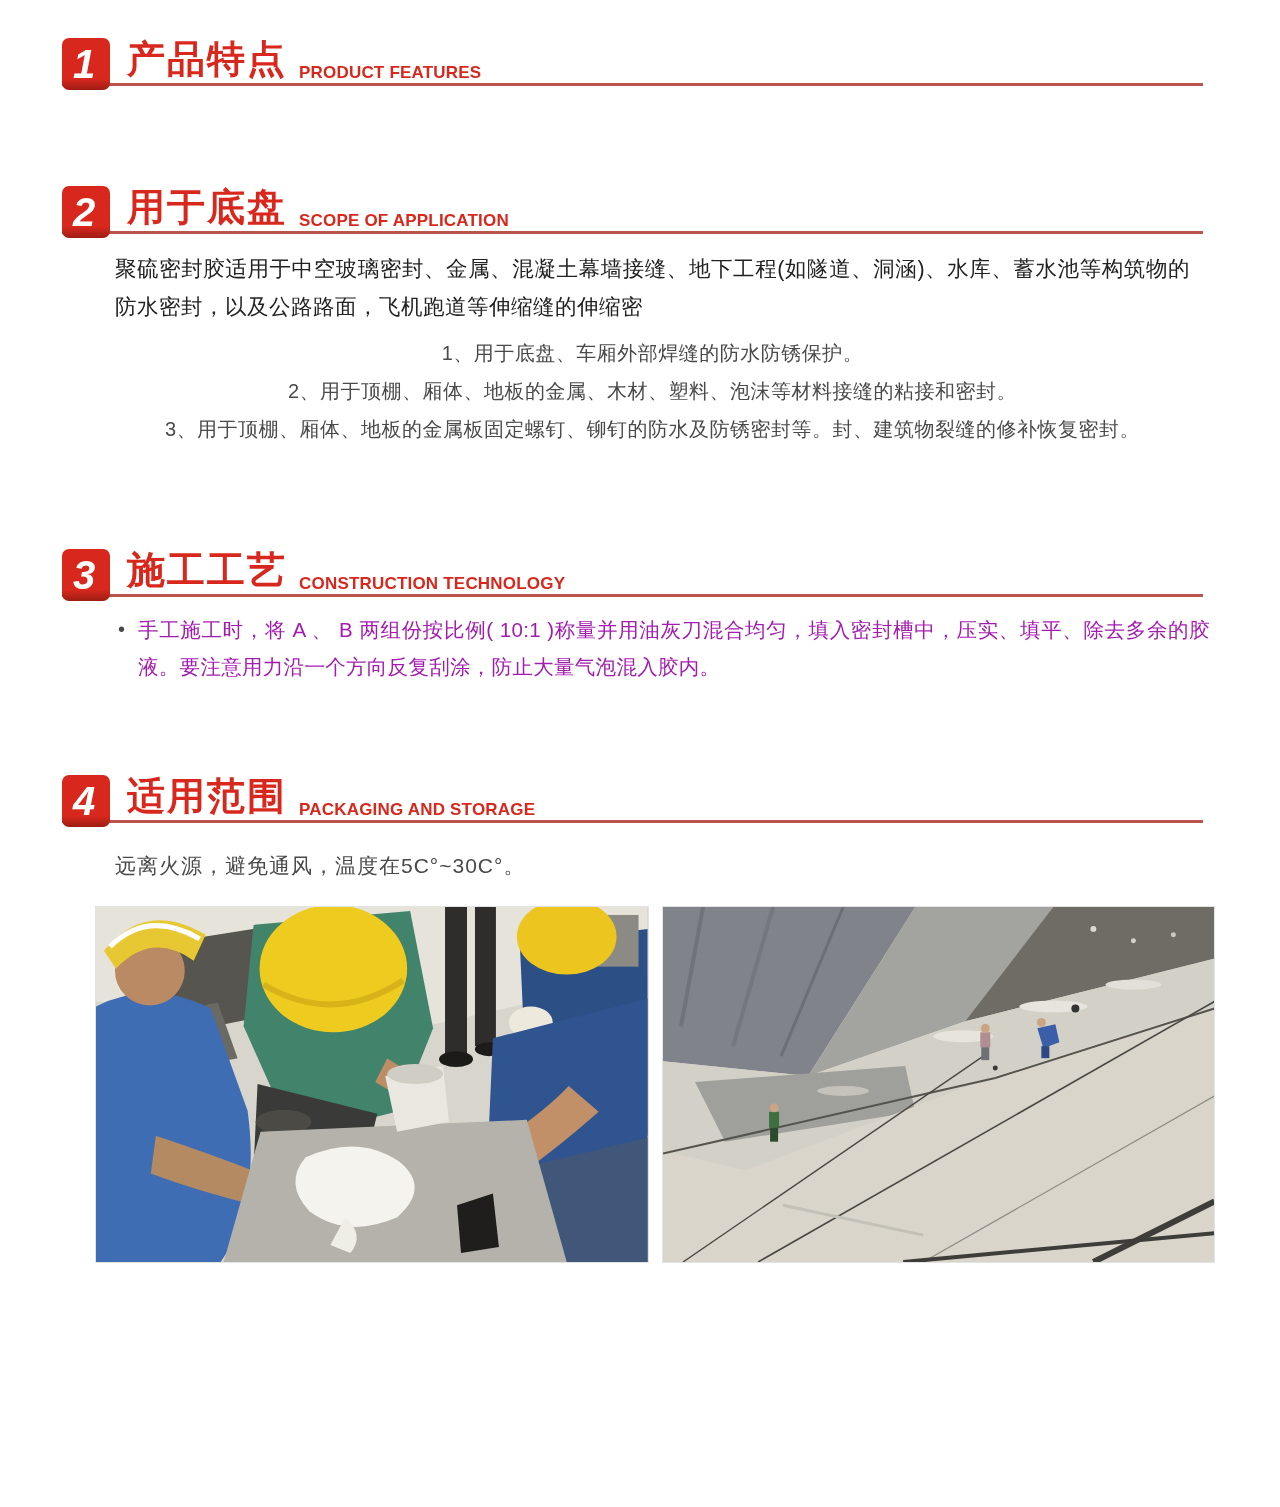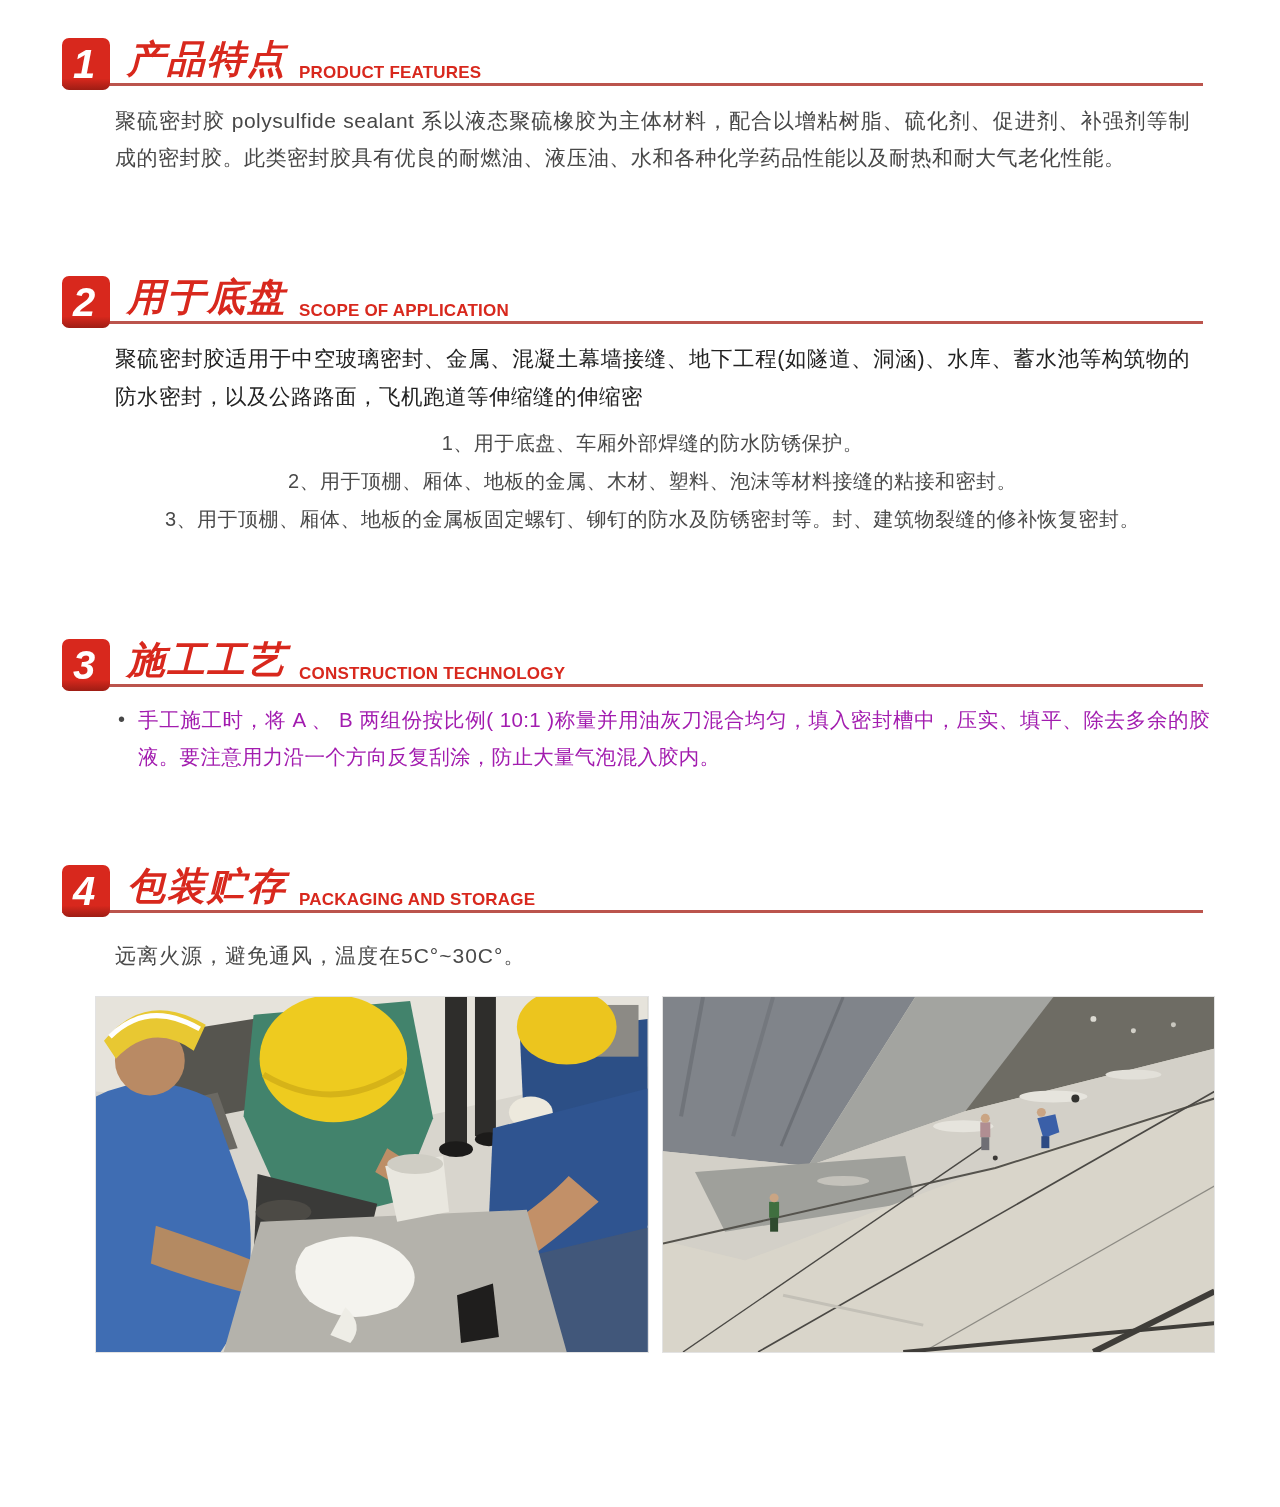--- a/index.html
+++ b/index.html
@@ -18,21 +18,21 @@
   .badge{
     width:48px;height:52px;flex:0 0 auto;margin-bottom:-7px;
     background:linear-gradient(#d8281d 0 78%, #9e1d14 100%);
     border-radius:7px;color:#ffffff;
     font-size:40px;font-weight:bold;font-style:italic;
     display:flex;align-items:center;justify-content:center;
     padding-right:4px;box-sizing:border-box;
   }
   .title-cn{
     font-size:38px;font-weight:bold;color:#d8281d;
-    margin-left:17px;line-height:1;padding-bottom:5px;letter-spacing:2px;font-style:italic;
+    margin-left:17px;line-height:1;padding-bottom:5px;letter-spacing:2px;
   }
   .title-en{
     font-size:17px;font-weight:bold;color:#d8281d;
     margin-left:12px;letter-spacing:0.2px;white-space:nowrap;
   }
   
   .para{
     margin:16px 90px 0 115px;
     font-size:21px;color:#474747;line-height:37px;
     text-align:justify;letter-spacing:0.5px;
@@ -78,21 +78,20 @@
 <body>
 
 <div class="page">
 
   <div class="section sec1">
     <div class="sec-header">
       <div class="badge">1</div>
       <div class="title-cn">产品特点</div>
       <div class="title-en">PRODUCT FEATURES</div>
     </div>
-    <p class="para">聚硫密封胶 polysulfide sealant 系以液态聚硫橡胶为主体材料，配合以增粘树脂、硫化剂、促进剂、补强剂等制成的密封胶。此类密封胶具有优良的耐燃油、液压油、水和各种化学药品性能以及耐热和耐大气老化性能。</p>
   </div>
 
   <div class="section sec2">
     <div class="sec-header">
       <div class="badge">2</div>
       <div class="title-cn">用于底盘</div>
       <div class="title-en">SCOPE OF APPLICATION</div>
     </div>
     <p class="lead">聚硫密封胶适用于中空玻璃密封、金属、混凝土幕墙接缝、地下工程(如隧道、洞涵)、水库、蓄水池等构筑物的防水密封，以及公路路面，飞机跑道等伸缩缝的伸缩密</p>
     <ul class="app-list">
@@ -109,21 +108,21 @@
       <div class="title-en">CONSTRUCTION TECHNOLOGY</div>
     </div>
     <ul class="bullets">
       <li>手工施工时，将 A 、 B 两组份按比例( 10:1 )称量并用油灰刀混合均匀，填入密封槽中，压实、填平、除去多余的胶液。要注意用力沿一个方向反复刮涂，防止大量气泡混入胶内。</li>
     </ul>
   </div>
 
   <div class="section sec4">
     <div class="sec-header">
       <div class="badge">4</div>
-      <div class="title-cn">包装贮存</div>
+      <div class="title-cn">适用范围</div>
       <div class="title-en">PACKAGING AND STORAGE</div>
     </div>
     <p class="storage-note">远离火源，避免通风，温度在5C°~30C°。</p>
 
     <div class="gallery">
 
       <div class="photo">
         <svg viewBox="0 0 553 357" preserveAspectRatio="none">
           <rect width="553" height="357" fill="#d8d5cd"></rect>
           <polygon points="0,0 553,0 553,70 330,120 0,95" fill="#e6e3db"></polygon>

